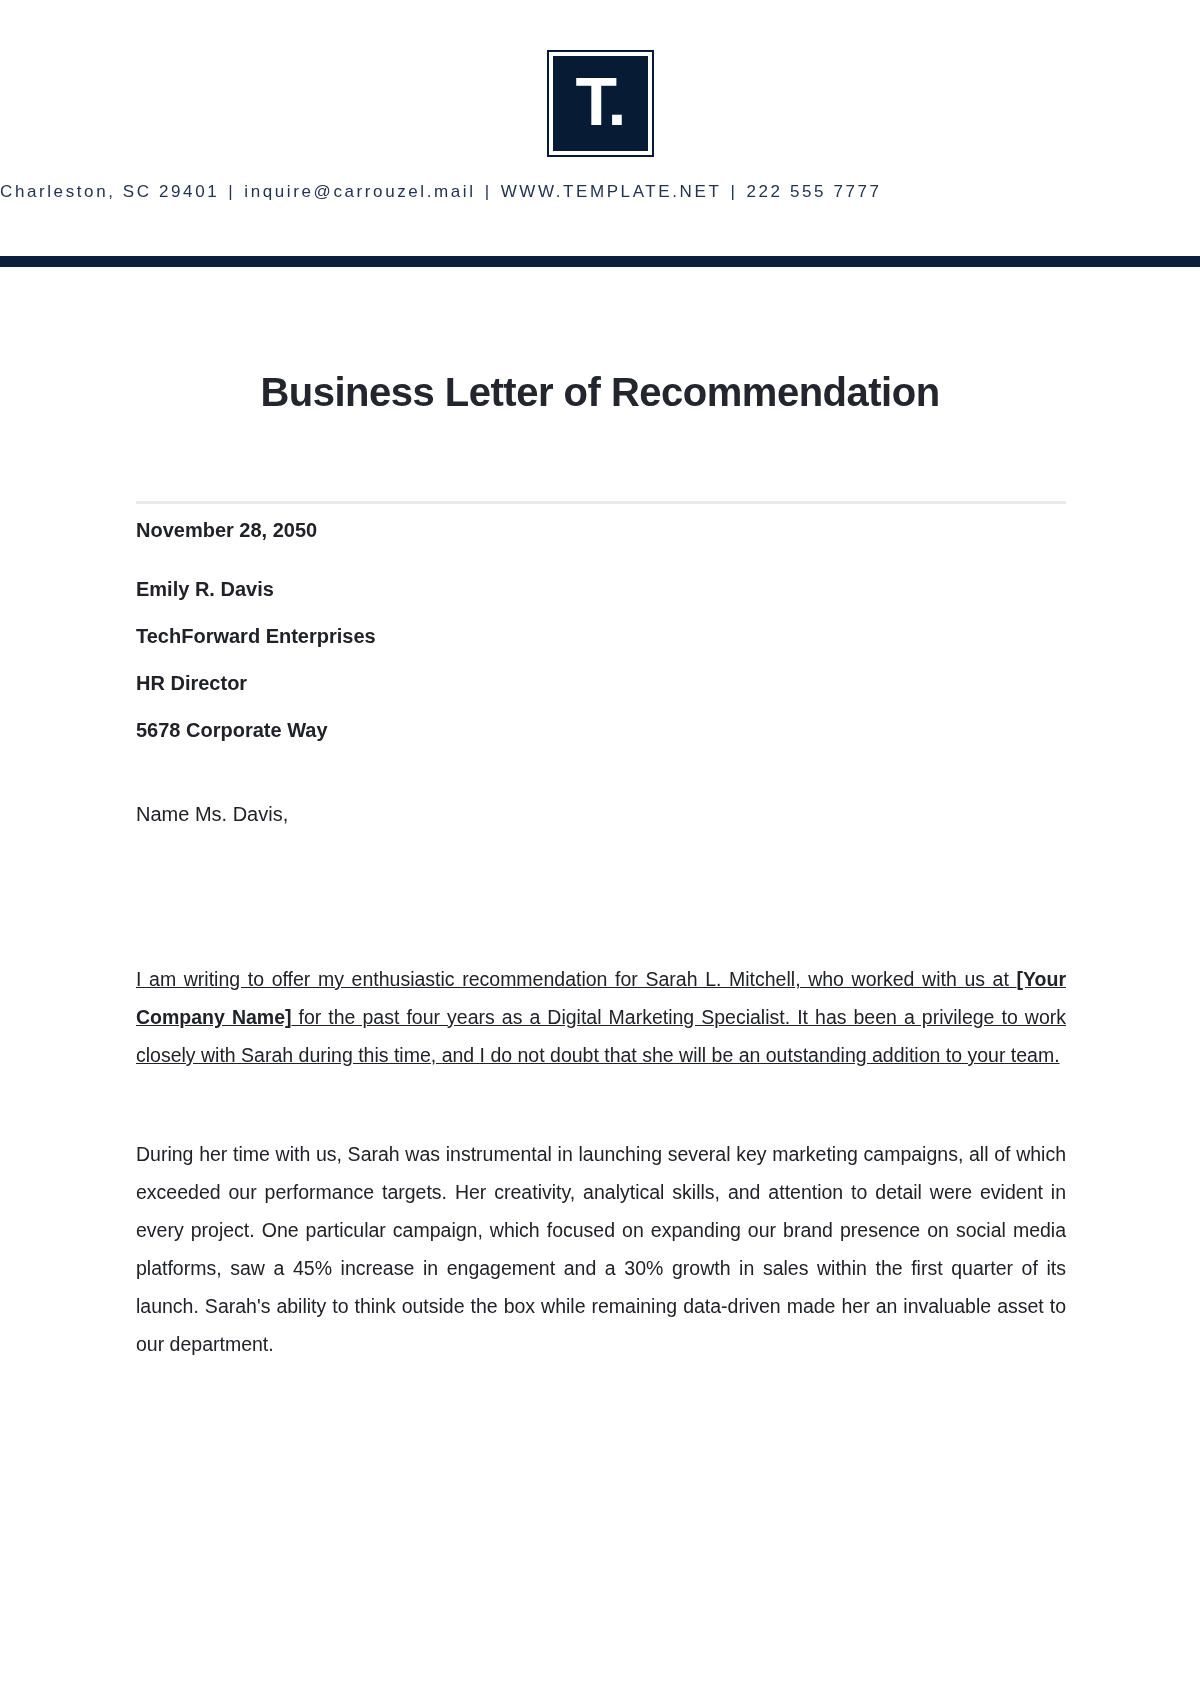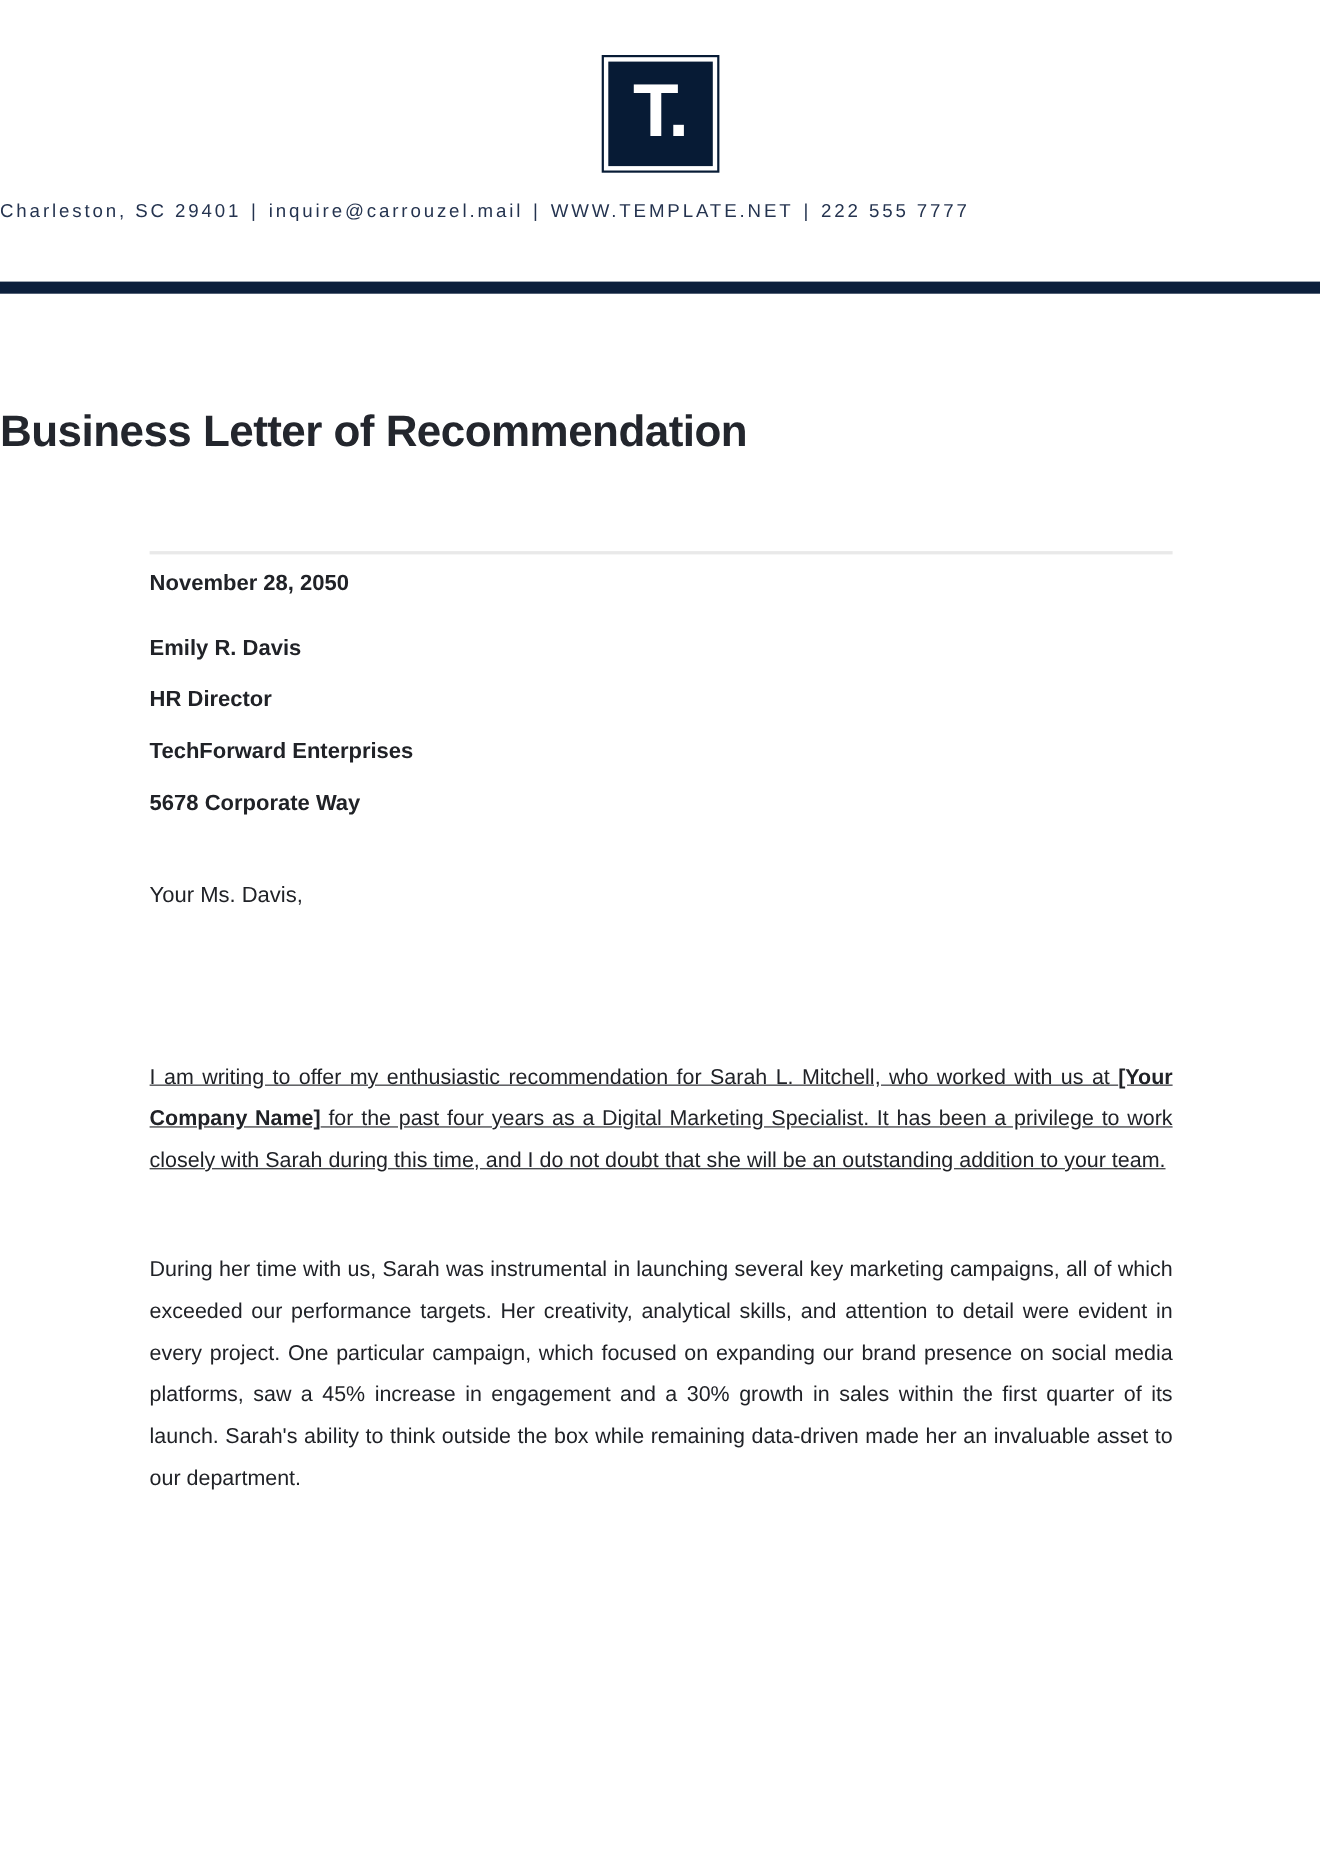--- a/index.html
+++ b/index.html
@@ -51,21 +51,21 @@
   .contact-line .sep{padding:0 9px;}
   .navy-bar{
     margin-top:54px;
     width:100%;height:11px;
     background:var(--navy);
   }
 
   
   .letter-title{
     margin-top:101px;
-    text-align:left;
+    text-align:center;
     font-size:40px;
     font-weight:700;
     letter-spacing:-0.5px;
     line-height:48px;
     color:var(--title-text);
   }
   .content{padding:0 134px 0 136px;}
   .title-divider{
     margin-top:85px;
     height:3px;width:100%;
@@ -122,26 +122,26 @@
   <main class="letter">
     <h1 class="letter-title">Business Letter of Recommendation</h1>
 
     <div class="content">
       <div class="title-divider"></div>
 
       <p class="date">November 28, 2050</p>
 
       <div class="recipient">
         <div class="recipient-line">Emily R. Davis</div>
+        <div class="recipient-line">TechForward Enterprises</div>
         <div class="recipient-line">HR Director</div>
-        <div class="recipient-line">TechForward Enterprises</div>
         <div class="recipient-line">5678 Corporate Way</div>
       </div>
 
-      <p class="salutation">Your Ms. Davis,</p>
+      <p class="salutation">Name Ms. Davis,</p>
 
       <p class="body-para para1"><span>I am writing to offer my enthusiastic recommendation for Sarah L. Mitchell, who worked with us at </span><strong>[Your Company Name]</strong><span> for the past four years as a Digital Marketing Specialist. It has been a privilege to work closely with Sarah during this time, and I do not doubt that she will be an outstanding addition to your team.</span></p>
 
       <p class="body-para para2">During her time with us, Sarah was instrumental in launching several key marketing campaigns, all of which exceeded our performance targets. Her creativity, analytical skills, and attention to detail were evident in every project. One particular campaign, which focused on expanding our brand presence on social media platforms, saw a 45% increase in engagement and a 30% growth in sales within the first quarter of its launch. Sarah's ability to think outside the box while remaining data-driven made her an invaluable asset to our department.</p>
     </div>
   </main>
 
 </div>
 
 </body></html>

